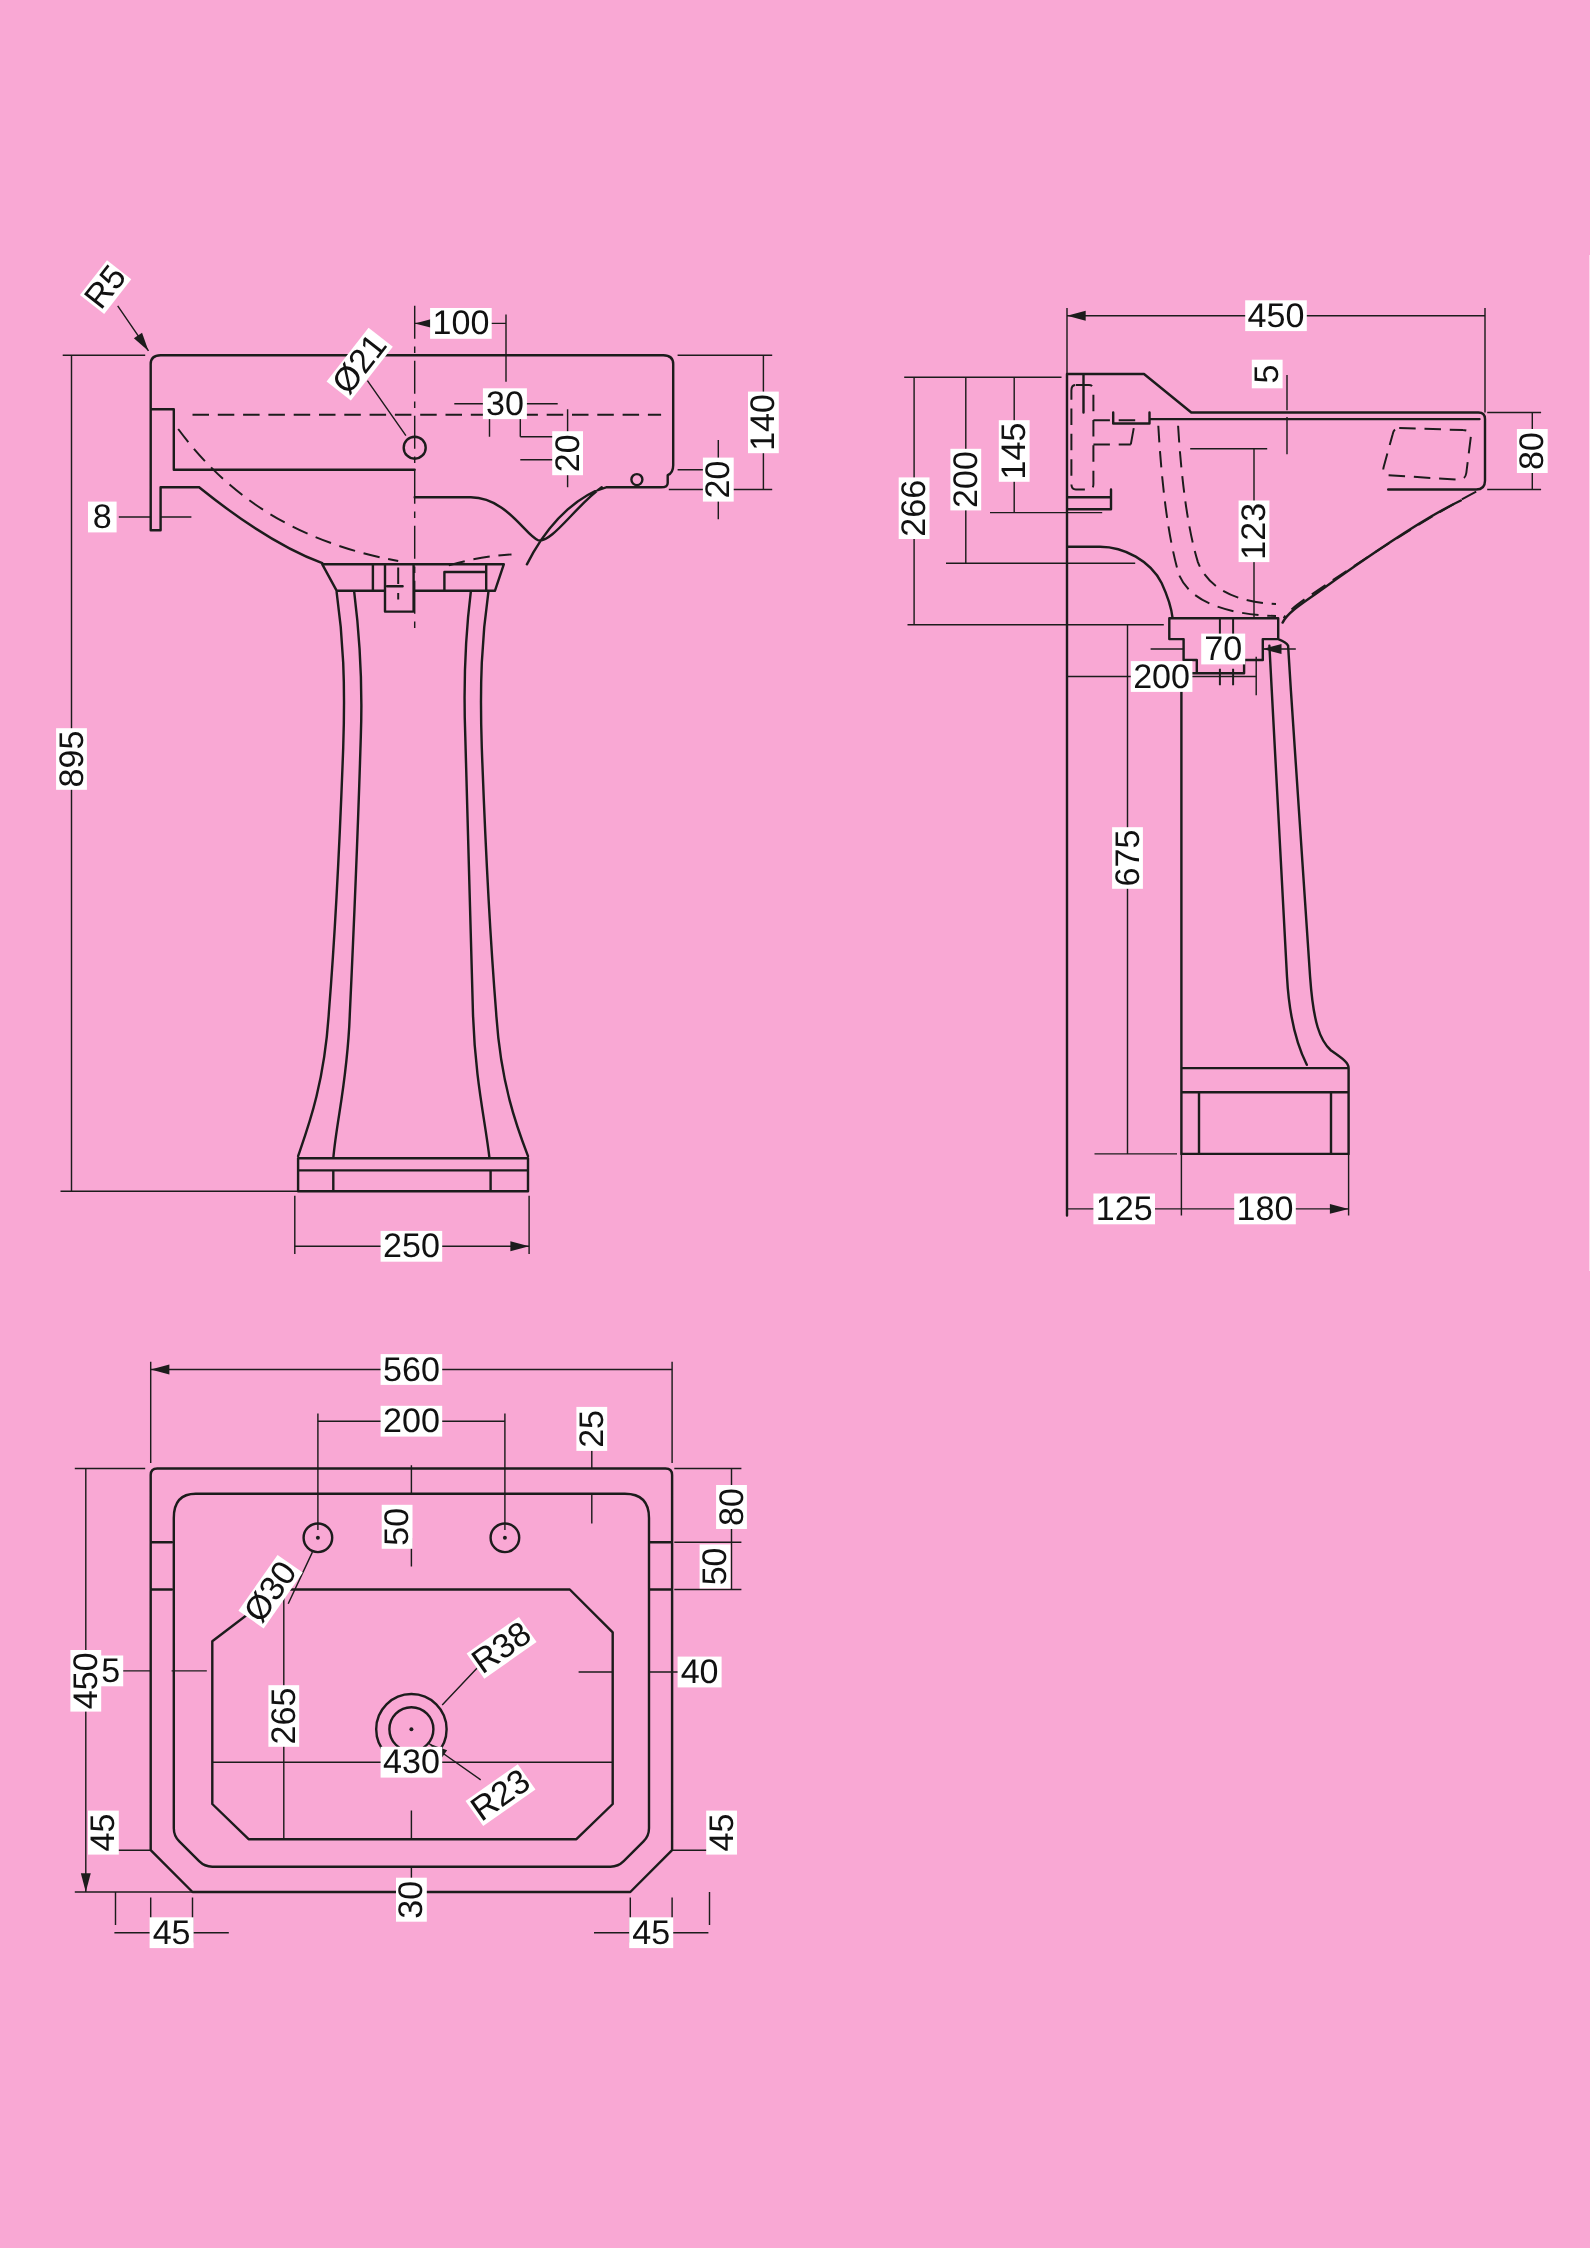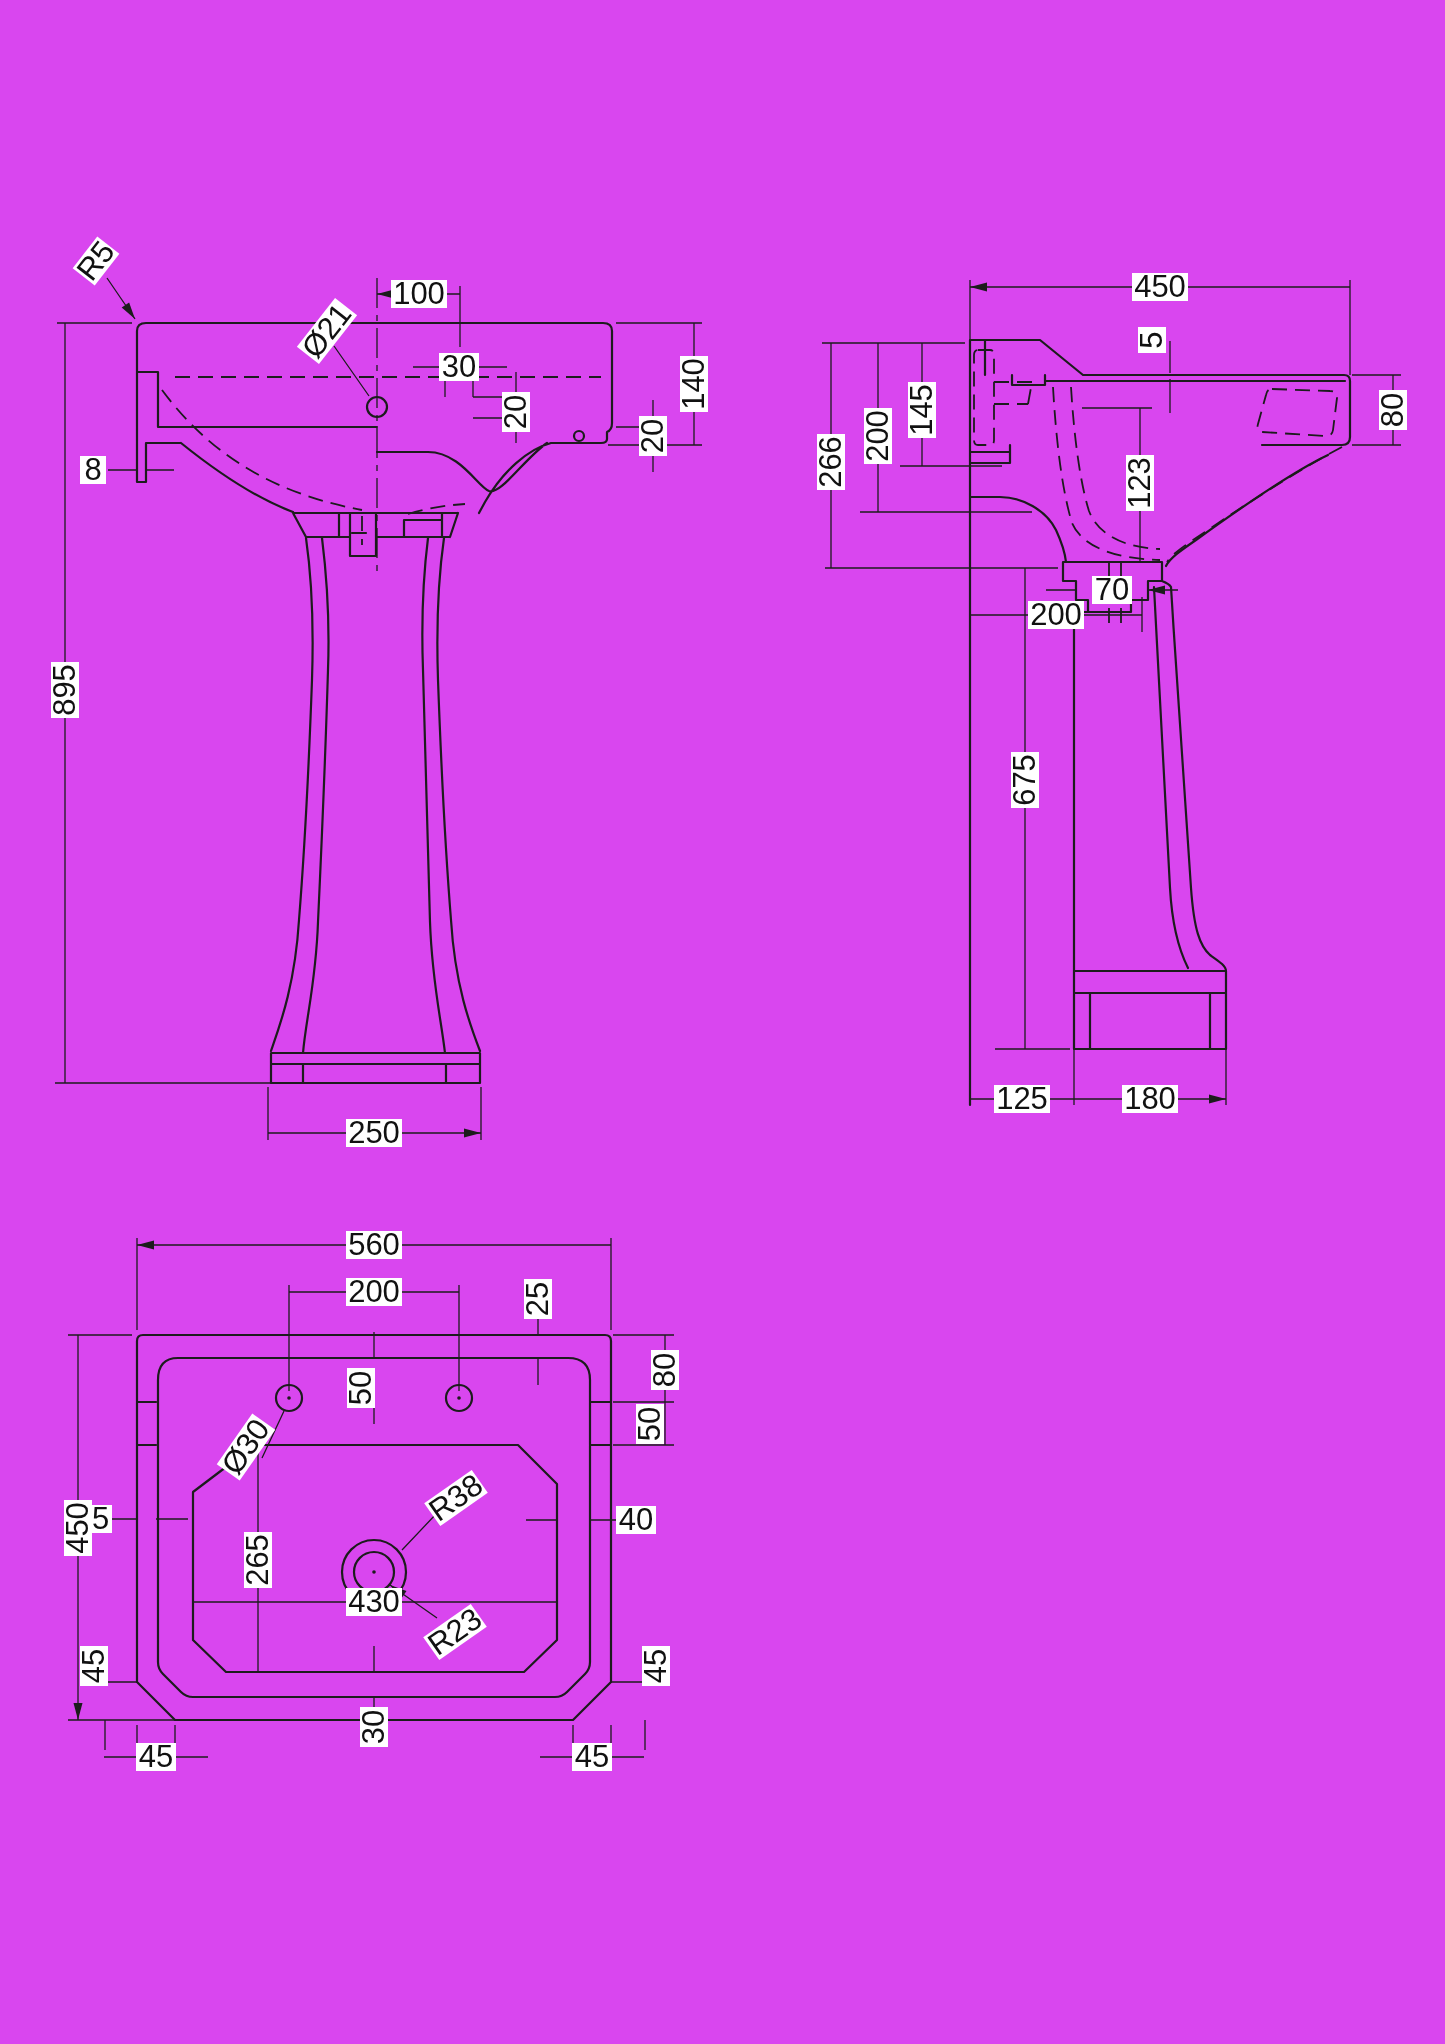--- a/index.html
+++ b/index.html
@@ -1,16 +1,16 @@
 <!DOCTYPE html>
 <html><head>
 <meta charset="utf-8">
 <style>
   html,body{margin:0;padding:0;background:#fff;}
-  .stage{width:1445px;height:2044px;background:#d946ef;position:relative;}
+  .stage{width:1445px;height:2044px;background:#f9a8d4;position:relative;}
   svg{display:block;}
   .s{fill:none;stroke:#1c1c1c;stroke-width:2.2;stroke-linecap:round;stroke-linejoin:round;}
   .d{fill:none;stroke:#1c1c1c;stroke-width:1.8;stroke-dasharray:15 8;stroke-linecap:butt;}
   .c{fill:none;stroke:#1c1c1c;stroke-width:1.3;stroke-dasharray:30 7 6 7;}
   .t{fill:none;stroke:#1c1c1c;stroke-width:1.3;}
   .dot{fill:#1c1c1c;stroke:none;}
   .lbl rect{fill:#ffffff;stroke:none;}
   .lbl text{font-family:"Liberation Sans",sans-serif;font-size:31px;fill:#111;text-anchor:middle;}
 </style>
 </head>

